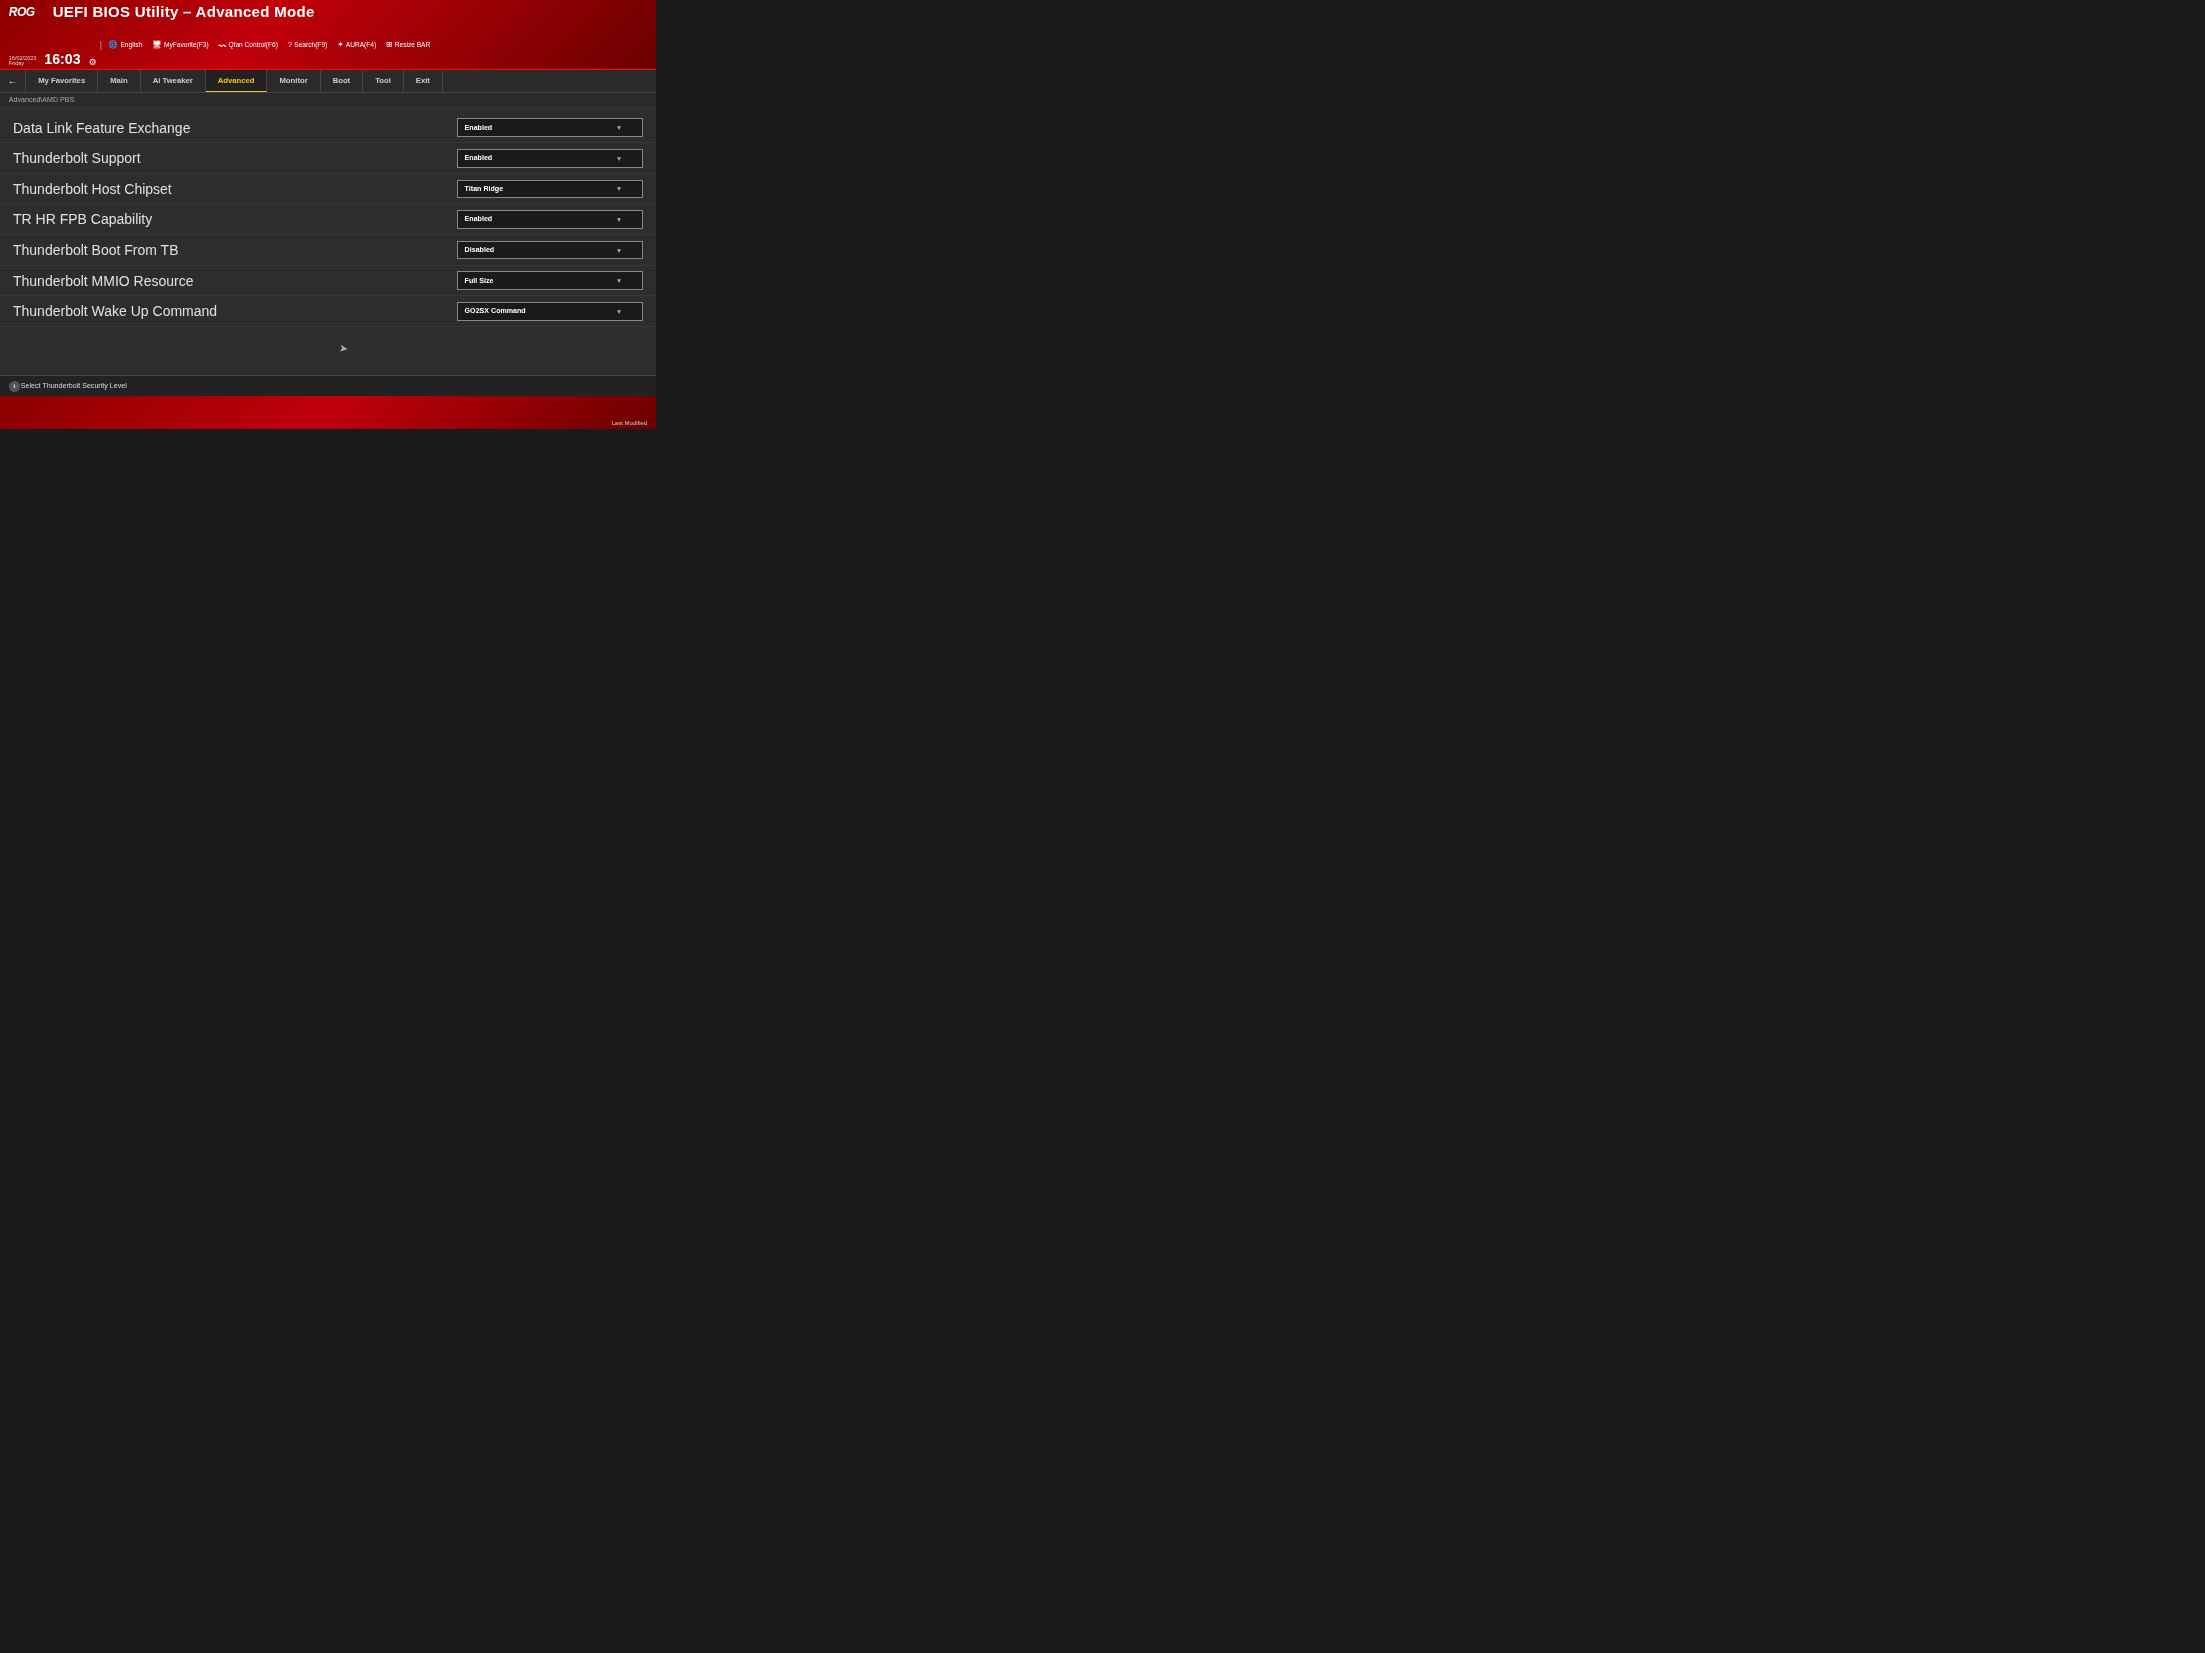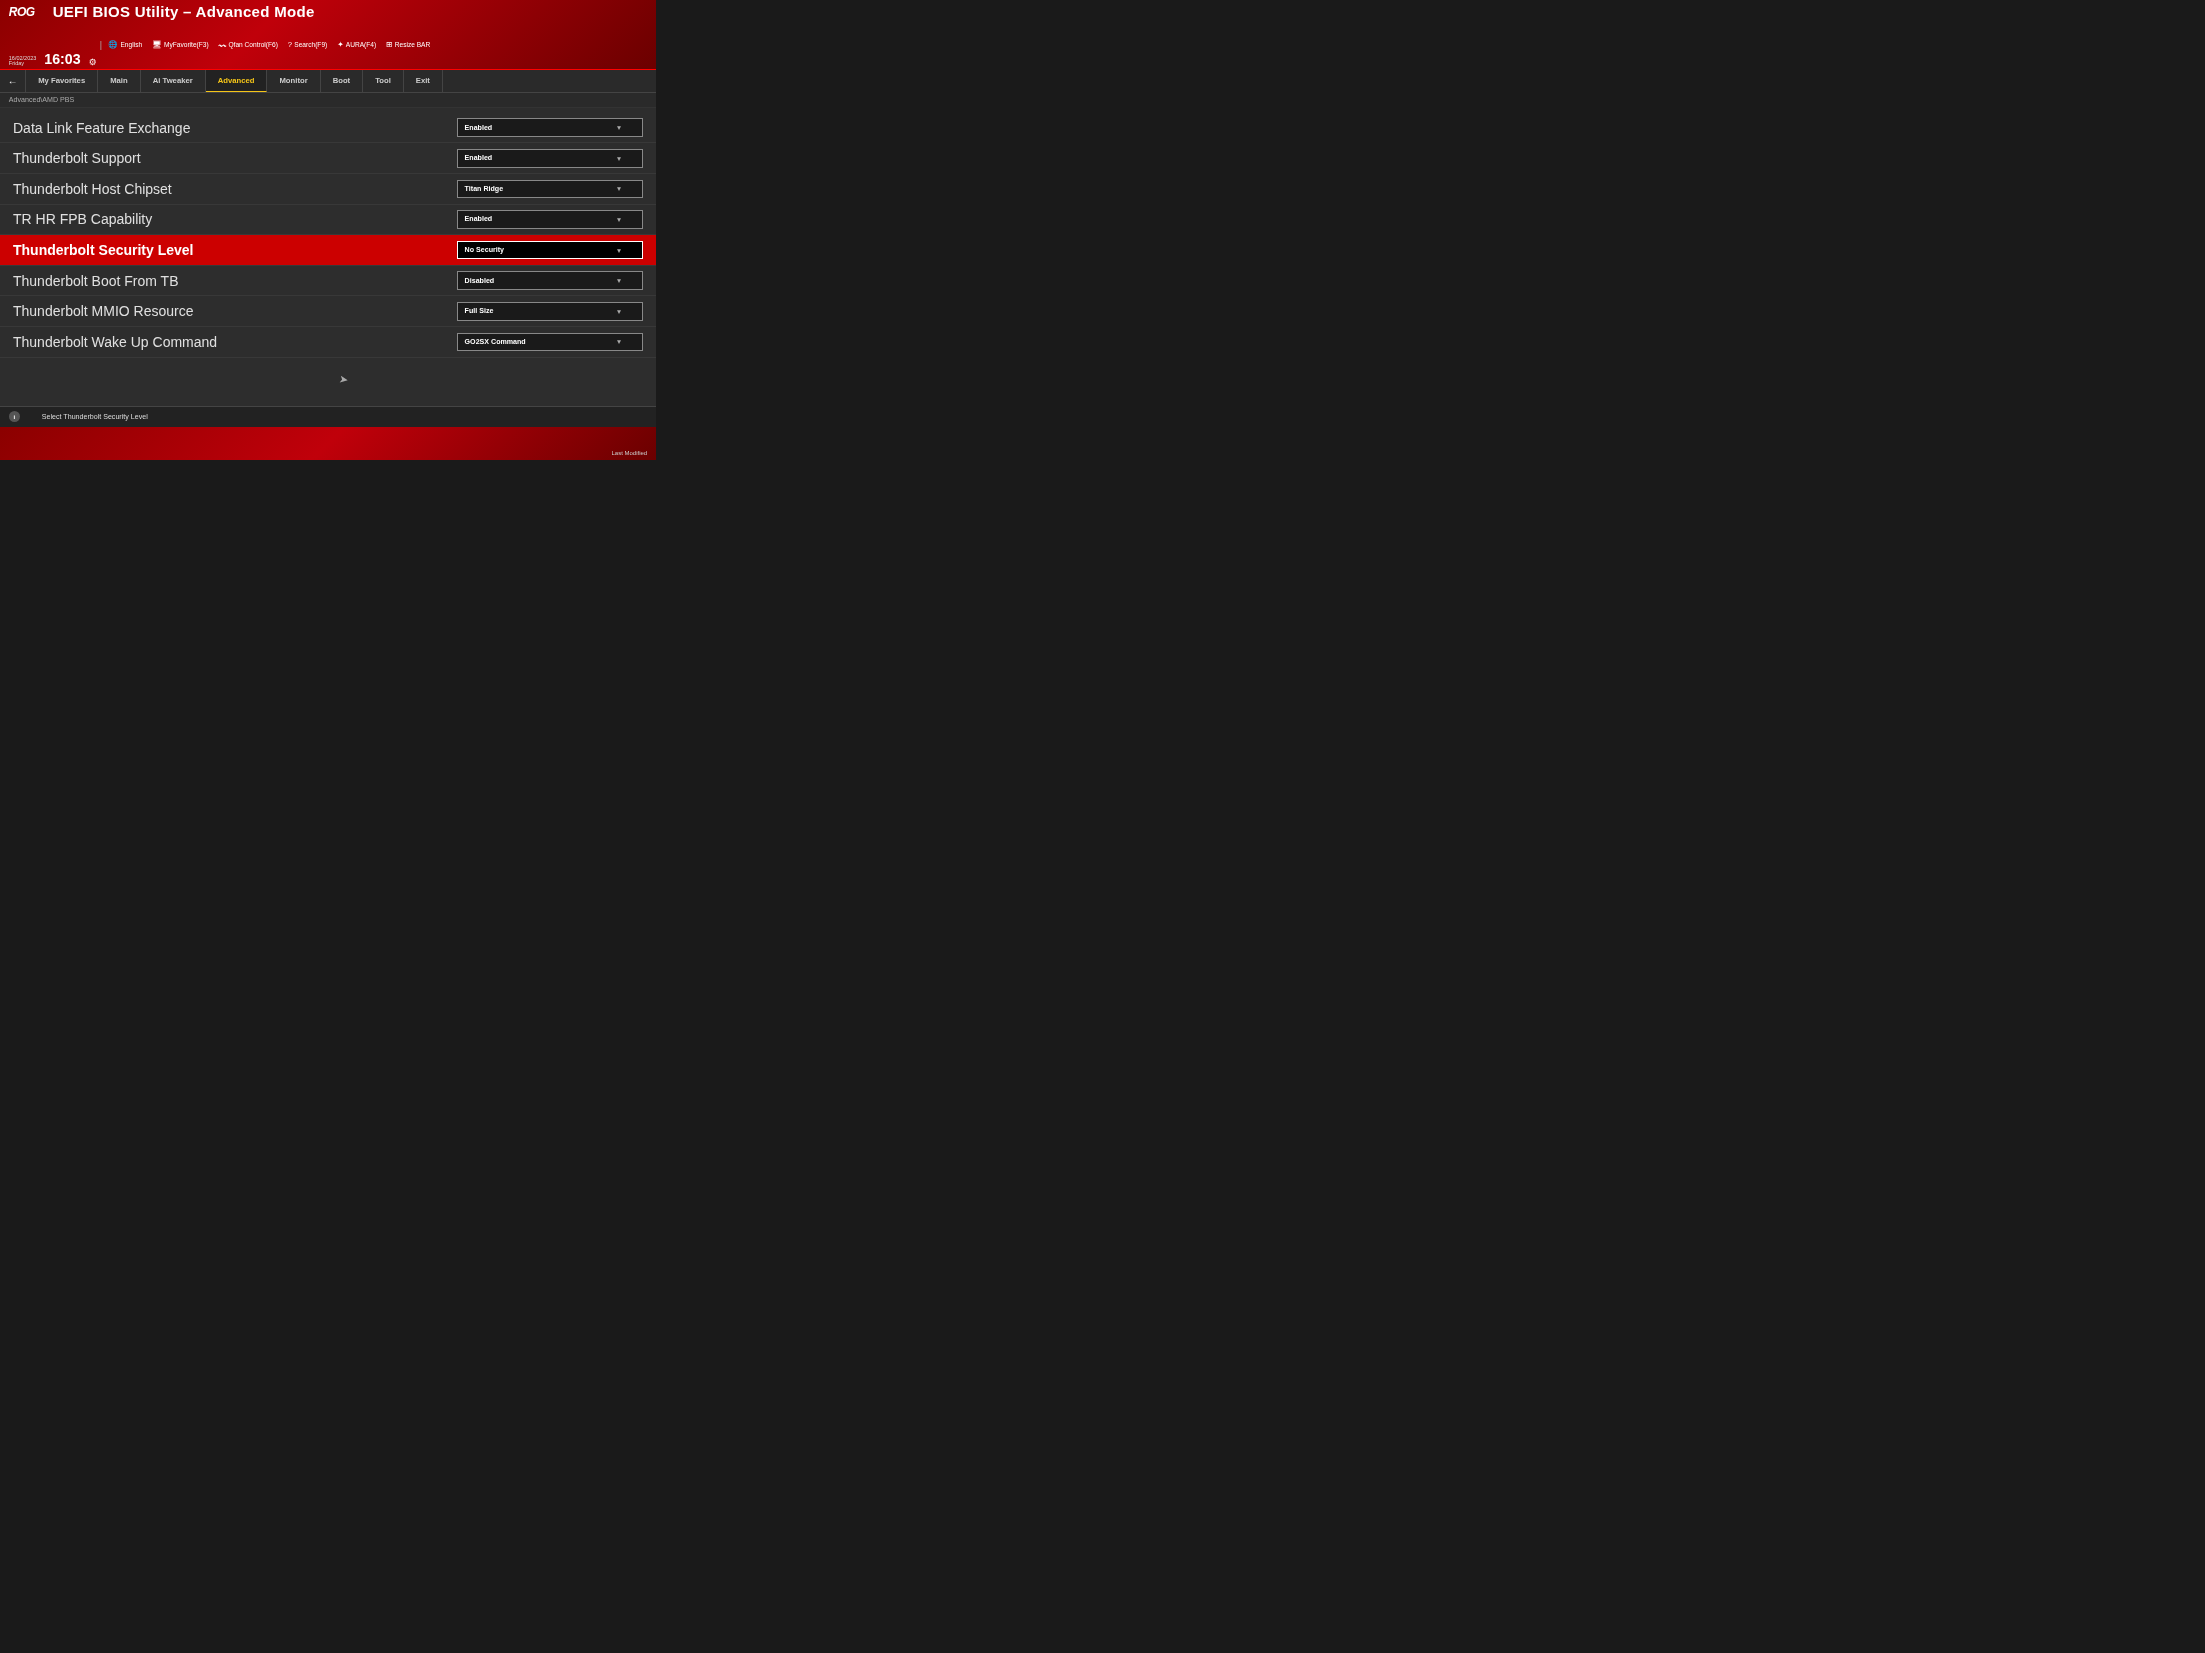--- a/index.html
+++ b/index.html
@@ -187,21 +187,21 @@
       margin-left: 4.4px;
     }
 
     
     .status-bar {
       background: #222;
       border-top: 1.1px solid #444;
       padding: 4.4px 8.8px;
       display: flex;
       align-items: center;
-      gap: 22px;
+      gap: 1px;
       margin-top: auto;
     }
     .status-bar .info-icon {
       background: #555;
       border-radius: 50%;
       width: 11px;
       height: 11px;
       display: flex;
       align-items: center;
       justify-content: center;
@@ -328,29 +328,20 @@
     <div class="setting-row">
       <span class="setting-label">TR HR FPB Capability</span>
       <div class="dropdown-control">
         <div class="dropdown-box">
           <span>Enabled</span>
           <span class="dropdown-arrow">▼</span>
         </div>
       </div>
     </div>
 
-    <div class="setting-row selected">
-      <span class="setting-label">Thunderbolt Security Level</span>
-      <div class="dropdown-control">
-        <div class="dropdown-box active-select">
-          <span>No Security</span>
-          <span class="dropdown-arrow">▼</span>
-        </div>
-      </div>
-    </div>
 
     <div class="setting-row">
       <span class="setting-label">Thunderbolt Boot From TB</span>
       <div class="dropdown-control">
         <div class="dropdown-box">
           <span>Disabled</span>
           <span class="dropdown-arrow">▼</span>
         </div>
       </div>
     </div>

